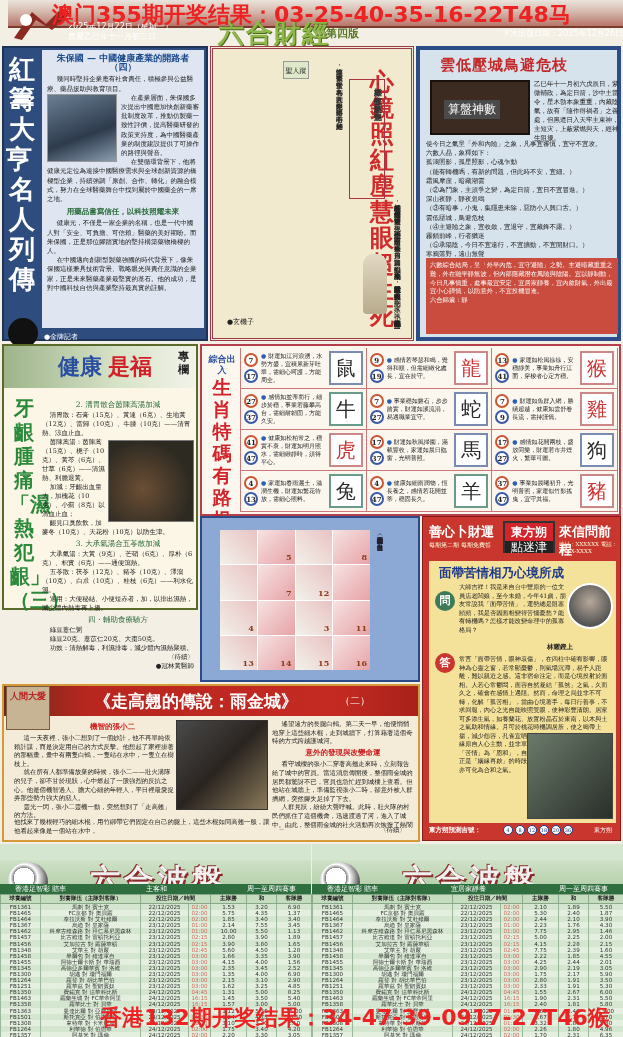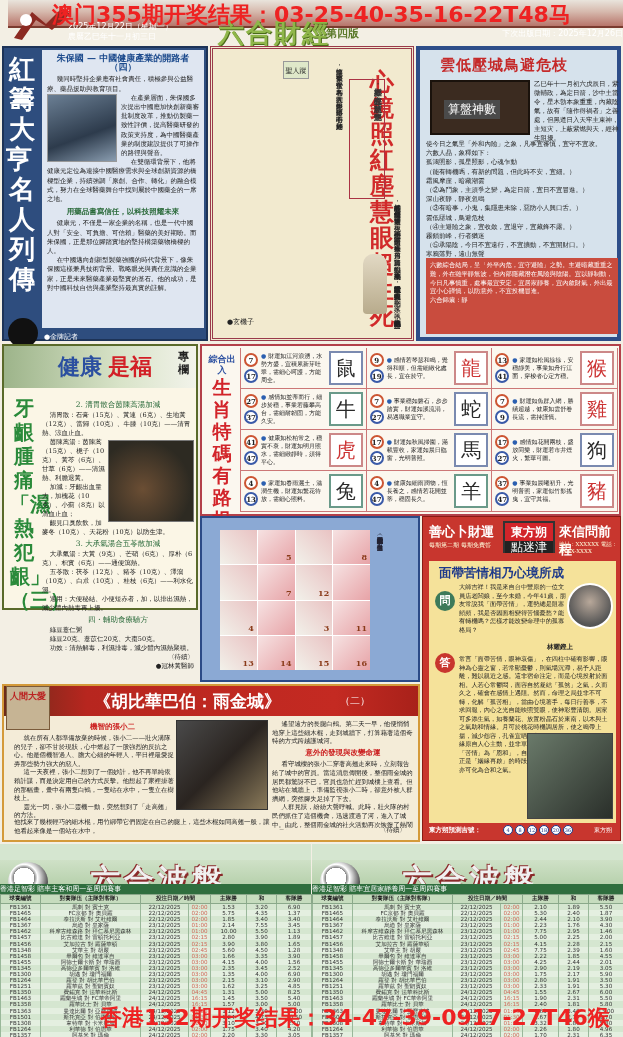--- a/index.html
+++ b/index.html
@@ -123,21 +123,21 @@
 .p8 .t3{left:10px;top:132px;width:260px;font-size:6.4px;line-height:8.6px}
 .p8 .cont{right:12px;top:140px;font-size:6.5px}
 
 
 .soccer{top:844px;width:311px;height:193px;background:#d5e6d0}
 .soccer.l{left:0}
 .soccer.r{left:312px}
 .soccer .banner{position:absolute;left:0;top:16px;width:311px;height:40px;background:linear-gradient(180deg,#cfe1c7,#a8c79c)}
 .soccer .ball{position:absolute;left:8px;top:2px;width:40px;height:40px;border-radius:50%;background:radial-gradient(circle at 40% 40%,#fff 30%,#888 31%,#fff 40%,#555 70%)}
 .soccer .btitle{position:absolute;left:90px;top:0;font-size:30px;font-weight:bold;color:#f0f0f0;letter-spacing:4px;text-shadow:2px 2px 0 #8a2a2a,-1px -1px 0 #8a2a2a;font-family:"DejaVu Sans",sans-serif}
-.soccer .hrow{position:absolute;left:0;top:40px;width:311px;height:10px;background:#2f6e3e;color:#fff;font-size:7px;display:flex;justify-content:flex-start;padding:0 0;line-height:10px}
+.soccer .hrow{position:absolute;left:0;top:40px;width:311px;height:10px;background:#2f6e3e;color:#fff;font-size:7px;display:flex;justify-content:space-between;padding:0 15px;line-height:10px}
 .soccer table{position:absolute;left:0;top:50px;width:311px;border-collapse:collapse;font-size:5.6px;font-family:"DejaVu Sans",sans-serif;table-layout:fixed}
 .soccer th{background:#c6dcbe;font-weight:bold;height:8px;border:1px solid #8aa88a;color:#222}
 .soccer td{height:6.1px;line-height:6px;border-left:1px solid #9ab89a;border-right:1px solid #9ab89a;text-align:center;color:#333;white-space:nowrap;overflow:hidden;padding:0}
 .soccer tr:nth-child(even) td{background:#e4efe0}
 .soccer td.time{color:#d06a5a}
 </style>
 </head>
 <body>
 
 <div class="abs masthead">
@@ -420,28 +420,28 @@
       <span>12</span>
       <span>18</span>
       <span>20</span>
       <span>36</span>
   </div>
   <div class="abs footsig">東方朔</div>
 </div>
 
 <div class="abs p8">
   <div class="abs banner">
-    <span class="t">《胡比華巴伯：雨金城》</span>
+    <span class="t">《走高翹的傳說：雨金城》</span>
       <span class="n">（二）</span>
   </div>
   <div class="abs badge">人間大愛</div>
   <div class="abs sub1">機智的張小二</div>
   <div class="abs t1">
-    <p>就在所有人都準備放棄的時候，張小二——壯火溝隊的兒子，卻不甘於現狀，心中燃起了一股強烈的反抗之心。他是個機智過人、膽大心細的年輕人，平日裡最愛捉弄那些勢力強大的惡人。</p>
-      <p>這一天夜裡，張小二想到了一個妙計，他不再單純依賴計謀，而是決定用自己的方式反擊。他想起了家裡掛著的那幅畫，畫中有兩隻白鶴，一隻站在水中，一隻立在樹枝上。</p>
+    <p>這一天夜裡，張小二想到了一個妙計，他不再單純依賴計謀，而是決定用自己的方式反擊。他想起了家裡掛著的那幅畫，畫中有兩隻白鶴，一隻站在水中，一隻立在樹枝上。</p>
+      <p>就在所有人都準備放棄的時候，張小二——壯火溝隊的兒子，卻不甘於現狀，心中燃起了一股強烈的反抗之心。他是個機智過人、膽大心細的年輕人，平日裡最愛捉弄那些勢力強大的惡人。</p>
       <p>靈光一閃，張小二靈機一動，突然想到了「走高翹」的方法。</p>
   </div>
   <div class="abs img"></div>
   <div class="abs t2">
     <p>遙望遠方的長腿白鶴。第二天一早，他便悄悄地穿上這些細木棍，走到城牆下，打算藉著這個奇特的方式跨越護城河。</p>
     <p class="sub2">意外的發現與改變命運</p>
     <p>看守城樓的張小二穿著高翹走來時，立刻報告給了城中的官員。當這消息傳開後，整個雨金城的居民都驚訝不已，官員也急忙趕到城樓上查看。但他站在城牆上，準備監視張小二時，卻意外被人群擠網，突然腳失足掉了下去。</p>
     <p>人群見狀，紛紛大聲呼喊。此時，壯火隊的村民們抓住了這個機會，迅速渡過了河，進入了城中。由此，整個雨金城的社火活動再次恢復了熱鬧的景象。</p>
   </div>
   <div class="abs t3">他找來了幾根輕巧的細木棍，用竹綁帶它們固定在自己的腿上，這些木棍如同高翹一般，讓他看起來像是一個站在水中，</div>

